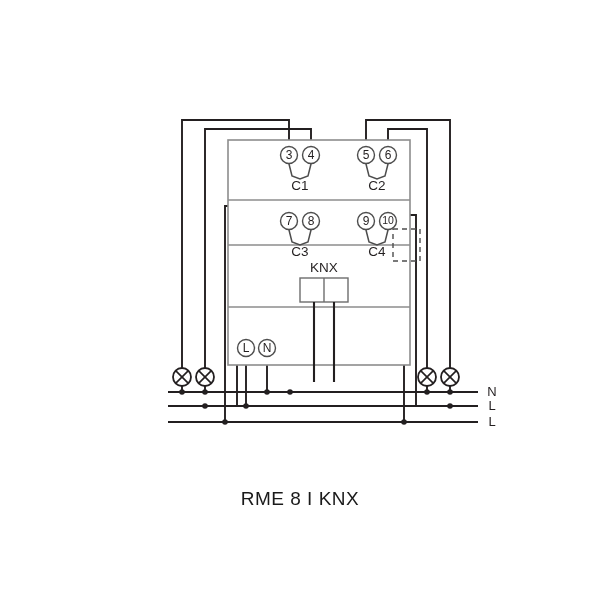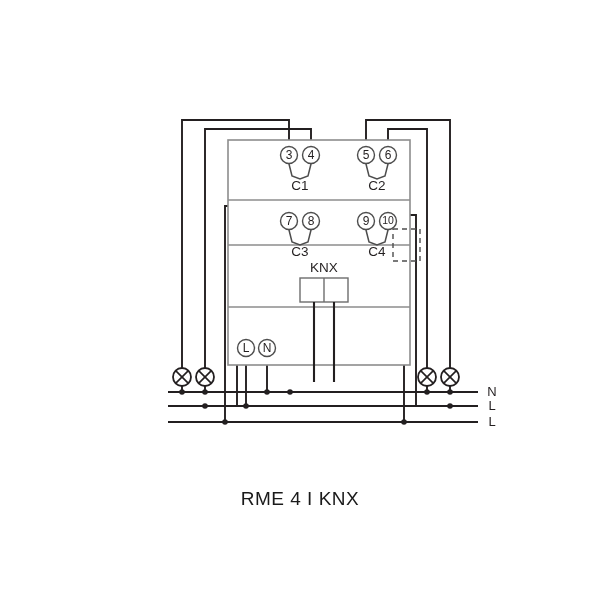--- a/index.html
+++ b/index.html
@@ -262,14 +262,14 @@
       <circle class="junction-dot" cx="450" cy="392" r="2.8"></circle>
       <circle class="junction-dot" cx="205" cy="406" r="2.8"></circle>
       <circle class="junction-dot" cx="246" cy="406" r="2.8"></circle>
       <circle class="junction-dot" cx="450" cy="406" r="2.8"></circle>
       <circle class="junction-dot" cx="225" cy="422" r="2.8"></circle>
       <circle class="junction-dot" cx="404" cy="422" r="2.8"></circle>
     </g>
 
   </svg>
 
-  <div id="caption">RME 4 I KNX</div>
+  <div id="caption">RME 8 I KNX</div>
 </div>
 
 </body></html>

